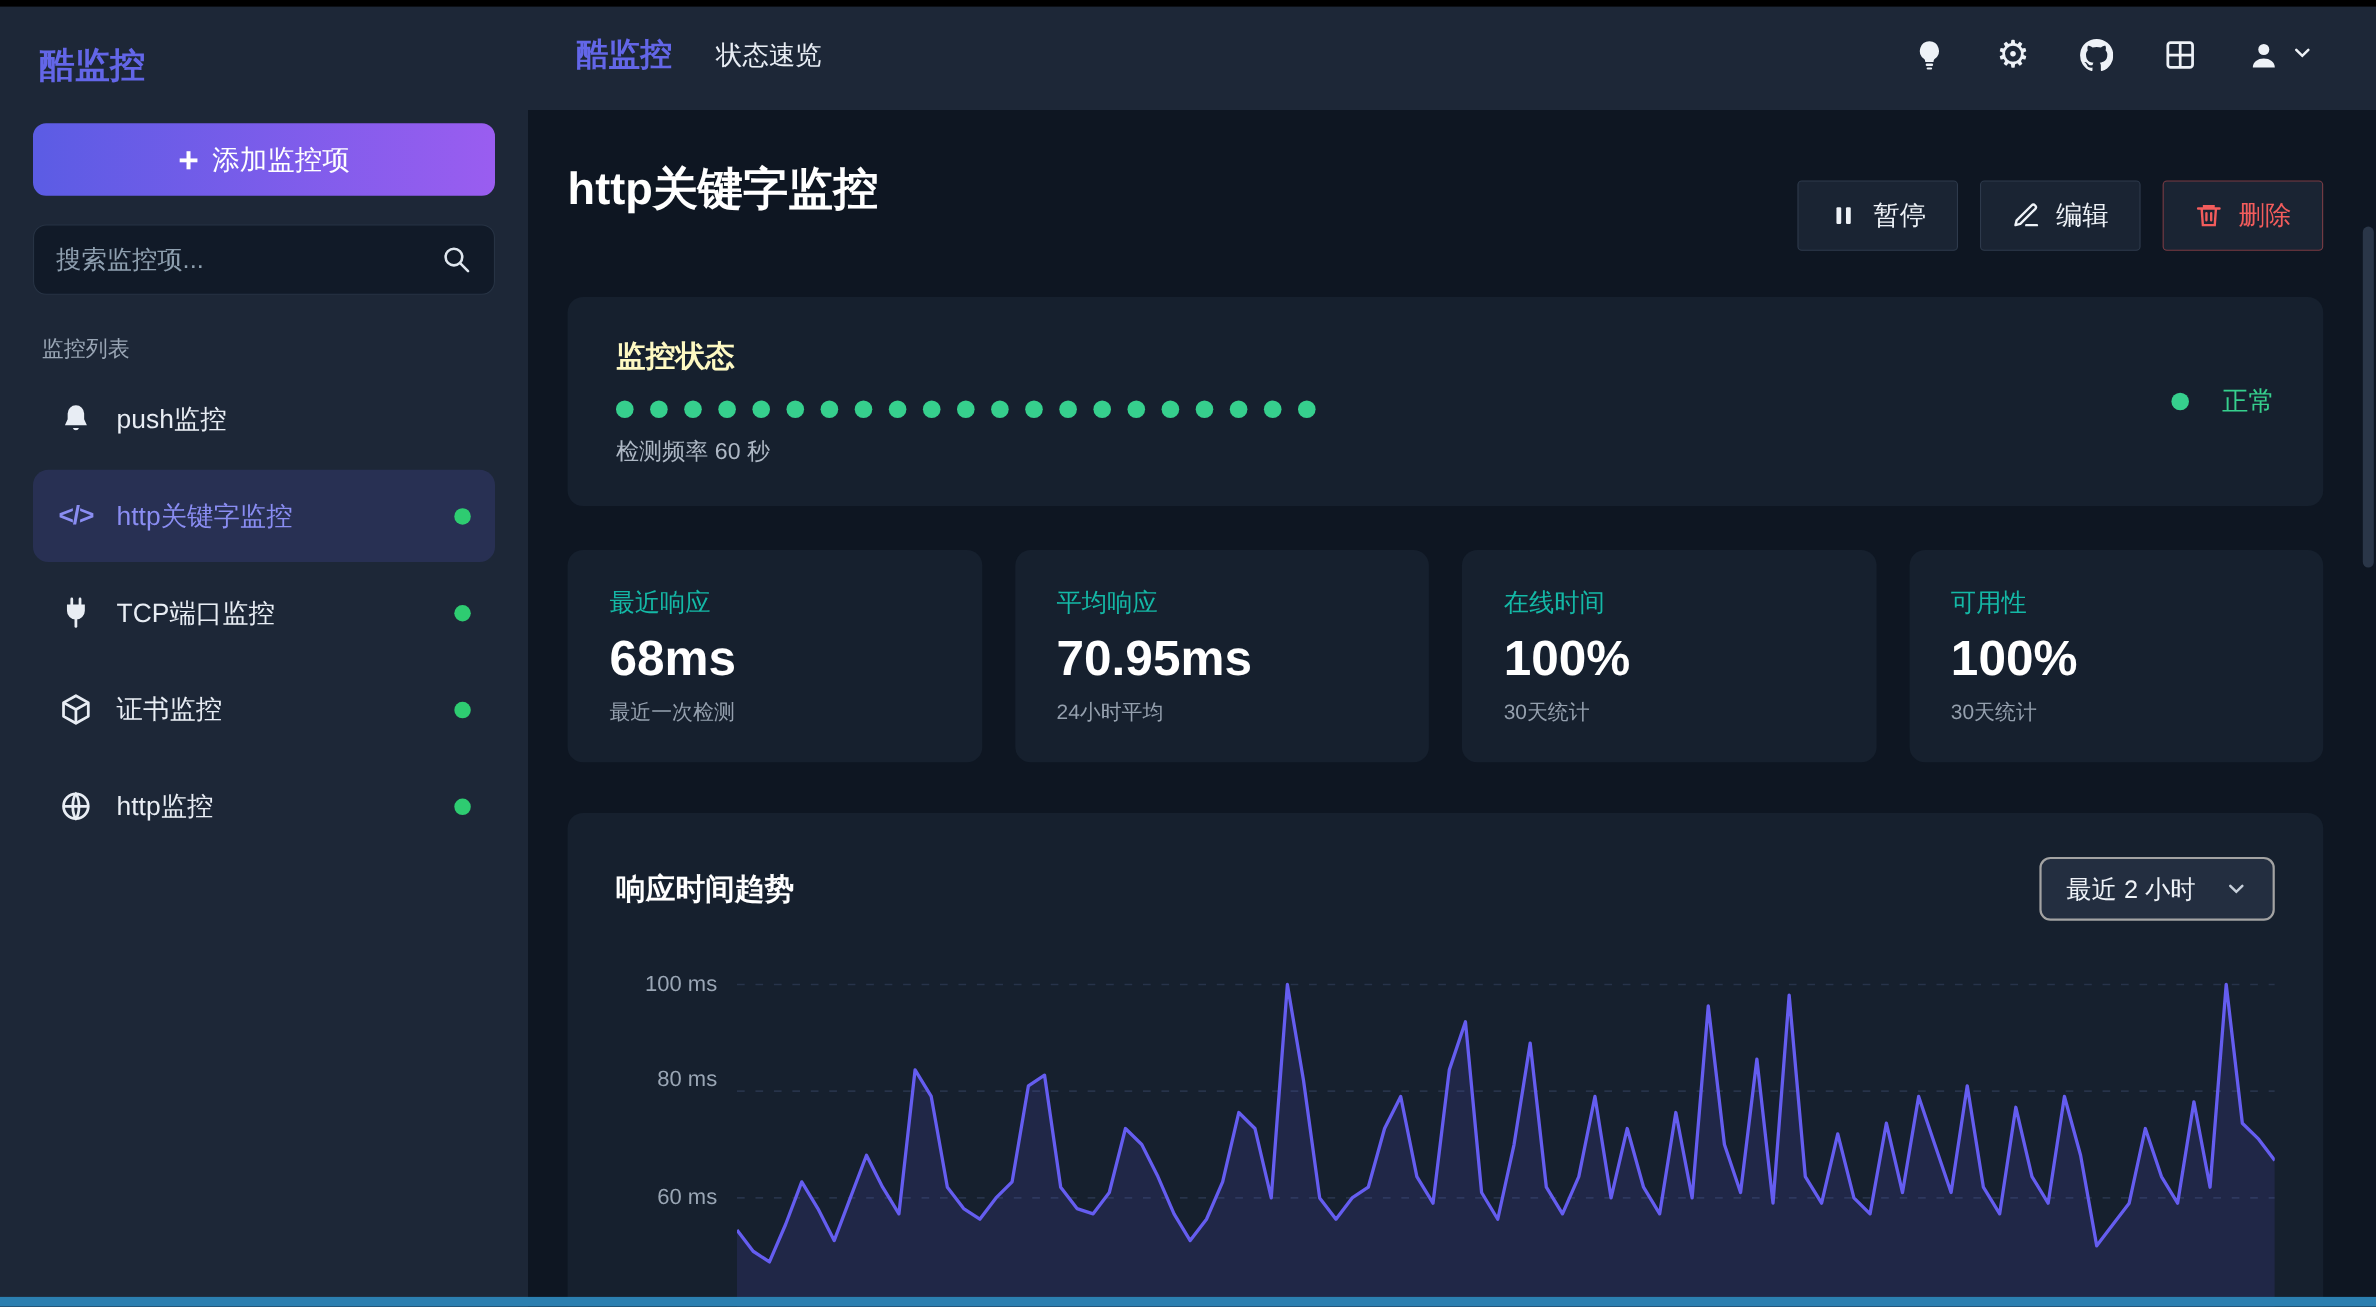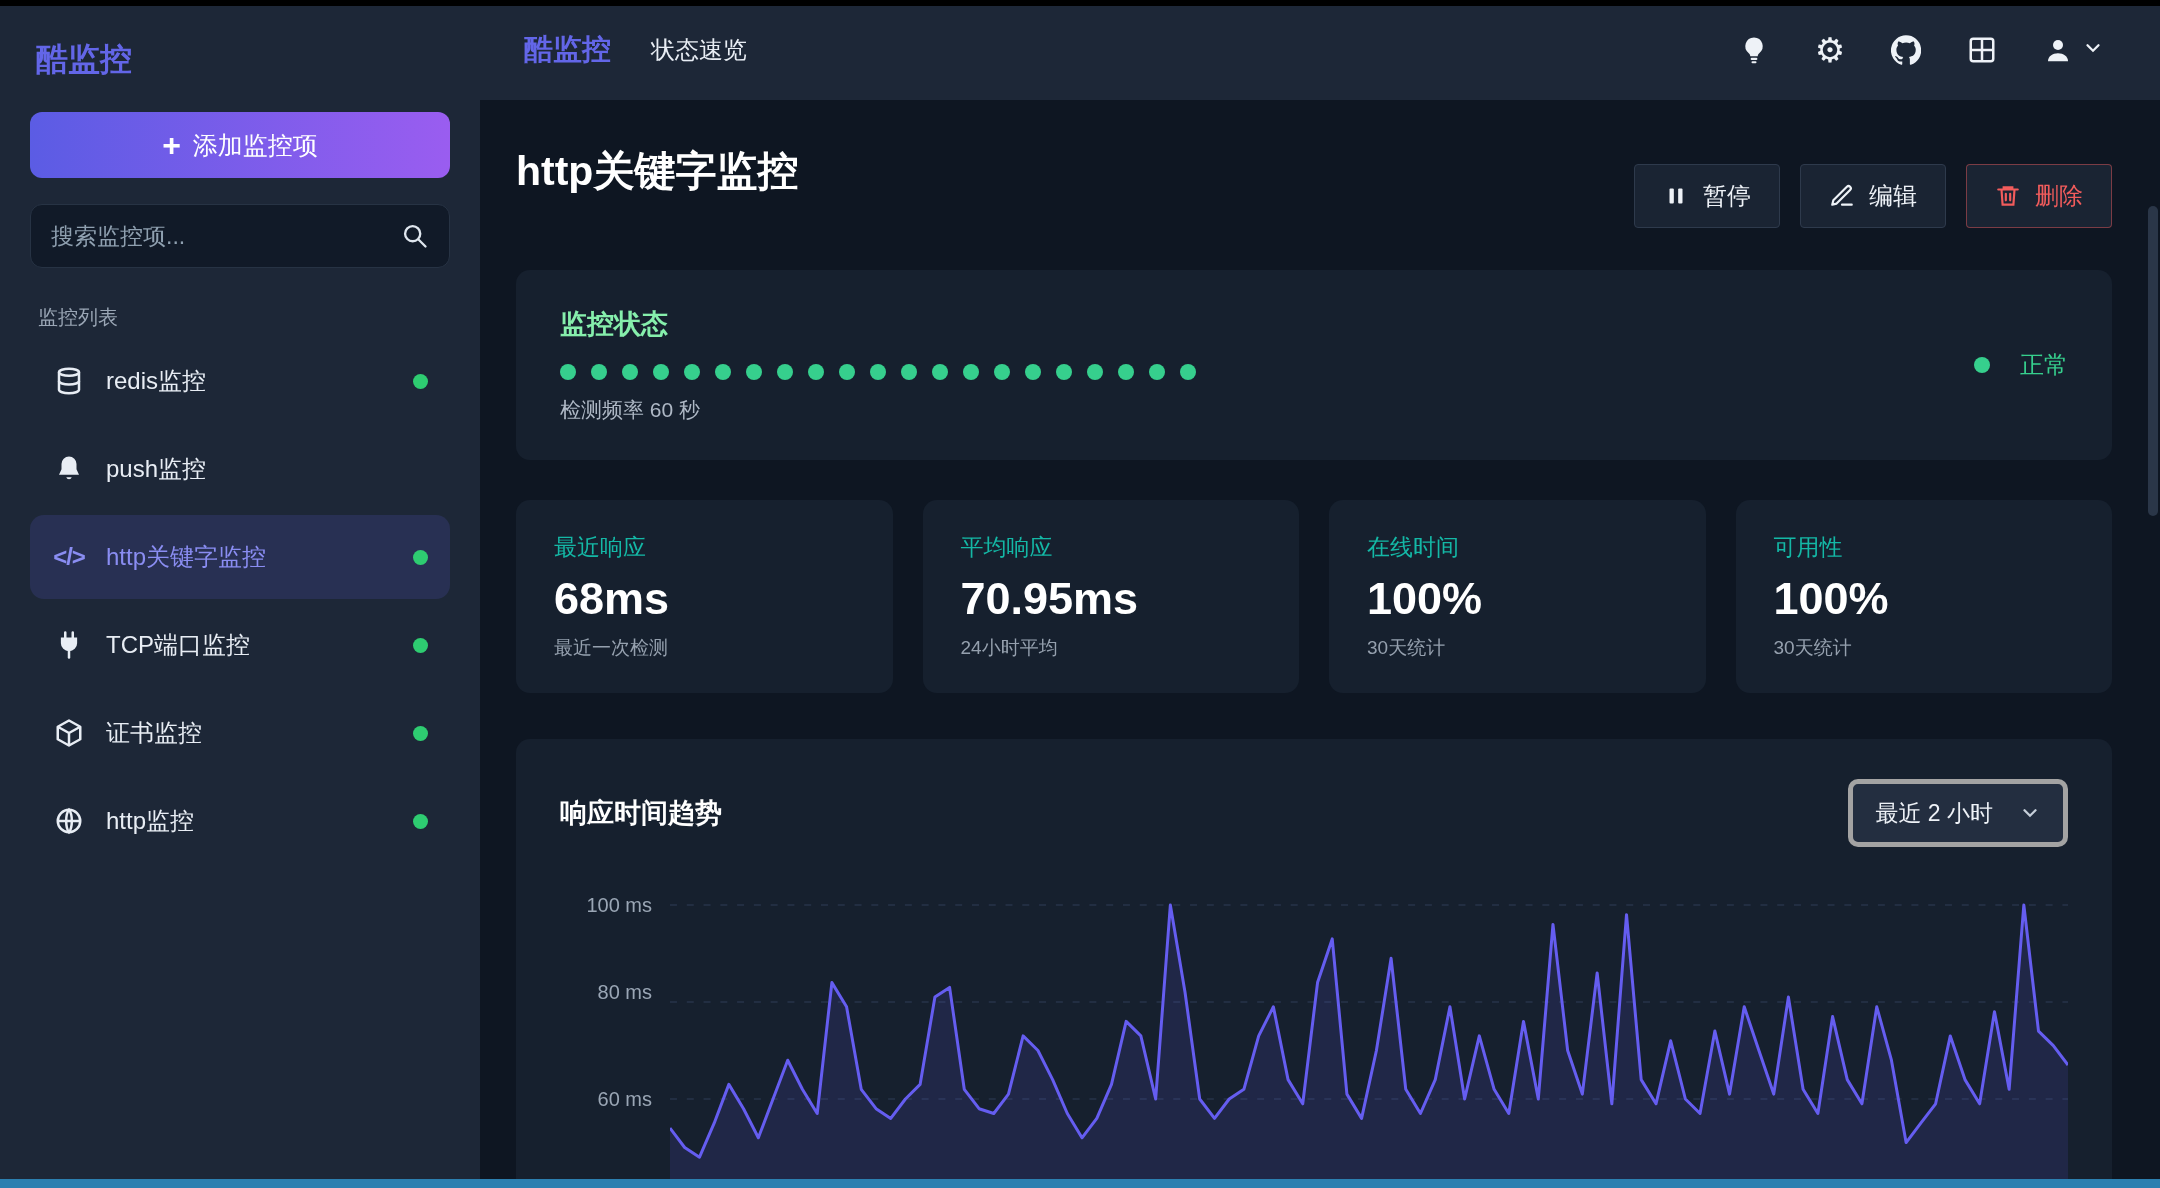--- a/index.html
+++ b/index.html
@@ -72,38 +72,38 @@
     height:64px; padding:0 28px; border-radius:4px; cursor:pointer;
     background:#1a2433; border:1px solid #2e3a4c; color:#eef2f7;
     font-size:24px; font-family:inherit; display:flex; align-items:center; gap:14px;
   }
   .act-btn svg { width:26px; height:26px; }
   .act-btn.danger { color:#f25c5c; border-color:rgba(242,92,92,0.45);font-family:Liberation Mono, monospace; }
 
   .card { background:#16202e; border-radius:14px; }
 
   .status-card { margin-top:42px; padding:36px 44px; display:flex; align-items:center; justify-content:space-between; }
-  .status-card .sc-title { font-size:27px; font-weight:bold; color:#86efac; }
+  .status-card .sc-title { font-size:27px; font-weight:bold; color:#fef9c3; }
   .beats { display:flex; gap:15px; margin-top:22px; }
   .beat { width:16px; height:16px; border-radius:50%; background:#36cf8d; }
   .freq { margin-top:16px; font-size:21px; color:#aeb8c5; }
   .live-status { display:flex; align-items:center; gap:30px; color:#36cf8d; font-size:24px; }
   .live-status .ls-dot { width:16px; height:16px; border-radius:50%; background:#36cf8d; }
 
   .stats-row { margin-top:40px; display:flex; gap:30px; }
   .stat-card { flex:1; padding:32px 38px; }
   .stat-label { font-size:23px; color:#14b8a6; }
   .stat-value { margin-top:10px; font-size:45px; font-weight:bold; color:#fff; }
   .stat-sub { margin-top:10px; font-size:19px; color:#95a0ae; }
 
   .chart-card { margin-top:46px; padding:40px 44px; height:620px; }
   .chart-head { display:flex; align-items:center; justify-content:space-between; }
   .chart-title { font-size:27px; font-weight:bold; color:#fff; }
   .range-select {
-    background:#232e40; border:5px solid #a3a3a3; border-radius:10px; height:68px;
+    background:#232e40; border:2px solid #a3a3a3; border-radius:10px; height:58px;
     padding:0 22px; display:flex; align-items:center; gap:26px; cursor:pointer; font-size:23px; color:#eef2f7;
   }
   .range-select svg { width:22px; height:22px; color:#c6cfda; }
 
   .plot-wrap { display:flex; margin-top:38px; height:460px; }
   .y-axis { width:110px; position:relative; flex:none; }
   .y-tick { position:absolute; right:18px; transform:translateY(-50%); font-size:20px; color:#9aa6b5; white-space:nowrap; }
   .plot { flex:1; min-width:0; }
   .plot svg { width:100%; height:460px; display:block; }
   .gridline { stroke:#27334a; stroke-width:1.5; stroke-dasharray:5 7; }
@@ -131,31 +131,20 @@
       <input type="text" placeholder="搜索监控项..." style="">
       <svg viewBox="0 0 24 24" fill="none" stroke="currentColor" stroke-width="2" stroke-linecap="round">
           <circle cx="10" cy="10" r="6.5"></circle>
           <line x1="15.2" y1="15.2" x2="21" y2="21"></line>
         </svg>
     </div>
 
     <div class="list-label">监控列表</div>
 
     <nav>
-      <div class="mon-item">
-        <span class="mi-icon">
-          <svg viewBox="0 0 24 24" fill="none" stroke="currentColor" stroke-width="2">
-              <ellipse cx="12" cy="5" rx="8" ry="2.8"></ellipse>
-              <path d="M4 5v7c0 1.5 3.6 2.8 8 2.8s8-1.3 8-2.8V5"></path>
-              <path d="M4 12v7c0 1.5 3.6 2.8 8 2.8s8-1.3 8-2.8v-7"></path>
-            </svg>
-        </span>
-        <span class="mi-label">redis监控</span>
-        <span class="mi-dot"></span>
-      </div>
 
       <div class="mon-item">
         <span class="mi-icon">
           <svg viewBox="0 0 24 24" fill="currentColor">
               <path d="M12 2a6 6 0 0 0-6 6v4.2L4 16.5h16L18 12.2V8a6 6 0 0 0-6-6z"></path>
               <path d="M9.8 18.5a2.3 2.3 0 0 0 4.4 0z"></path>
             </svg>
         </span>
         <span class="mi-label">push监控</span>
       </div>

